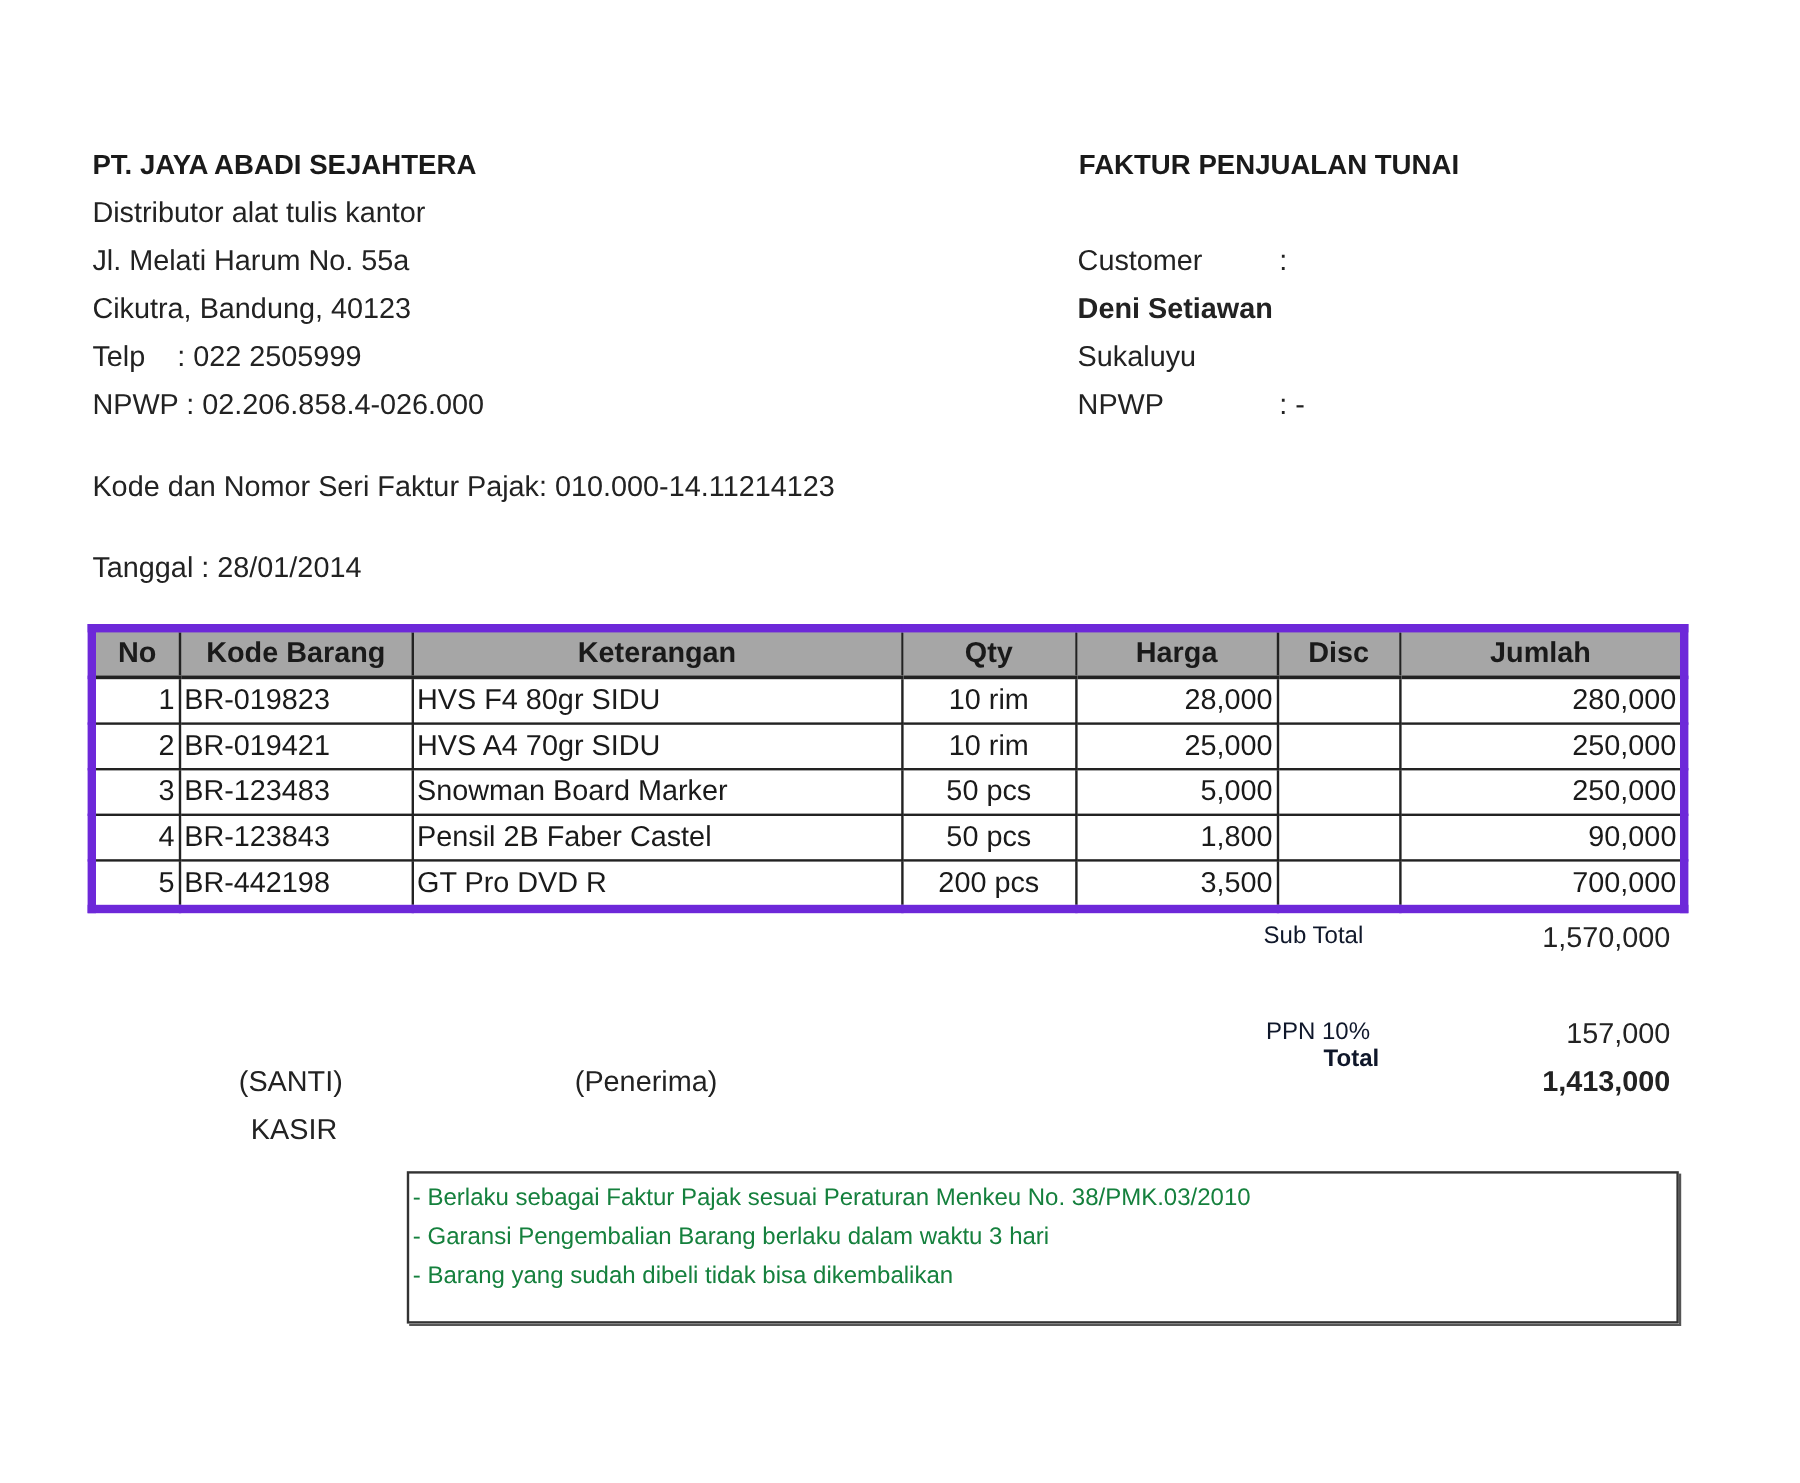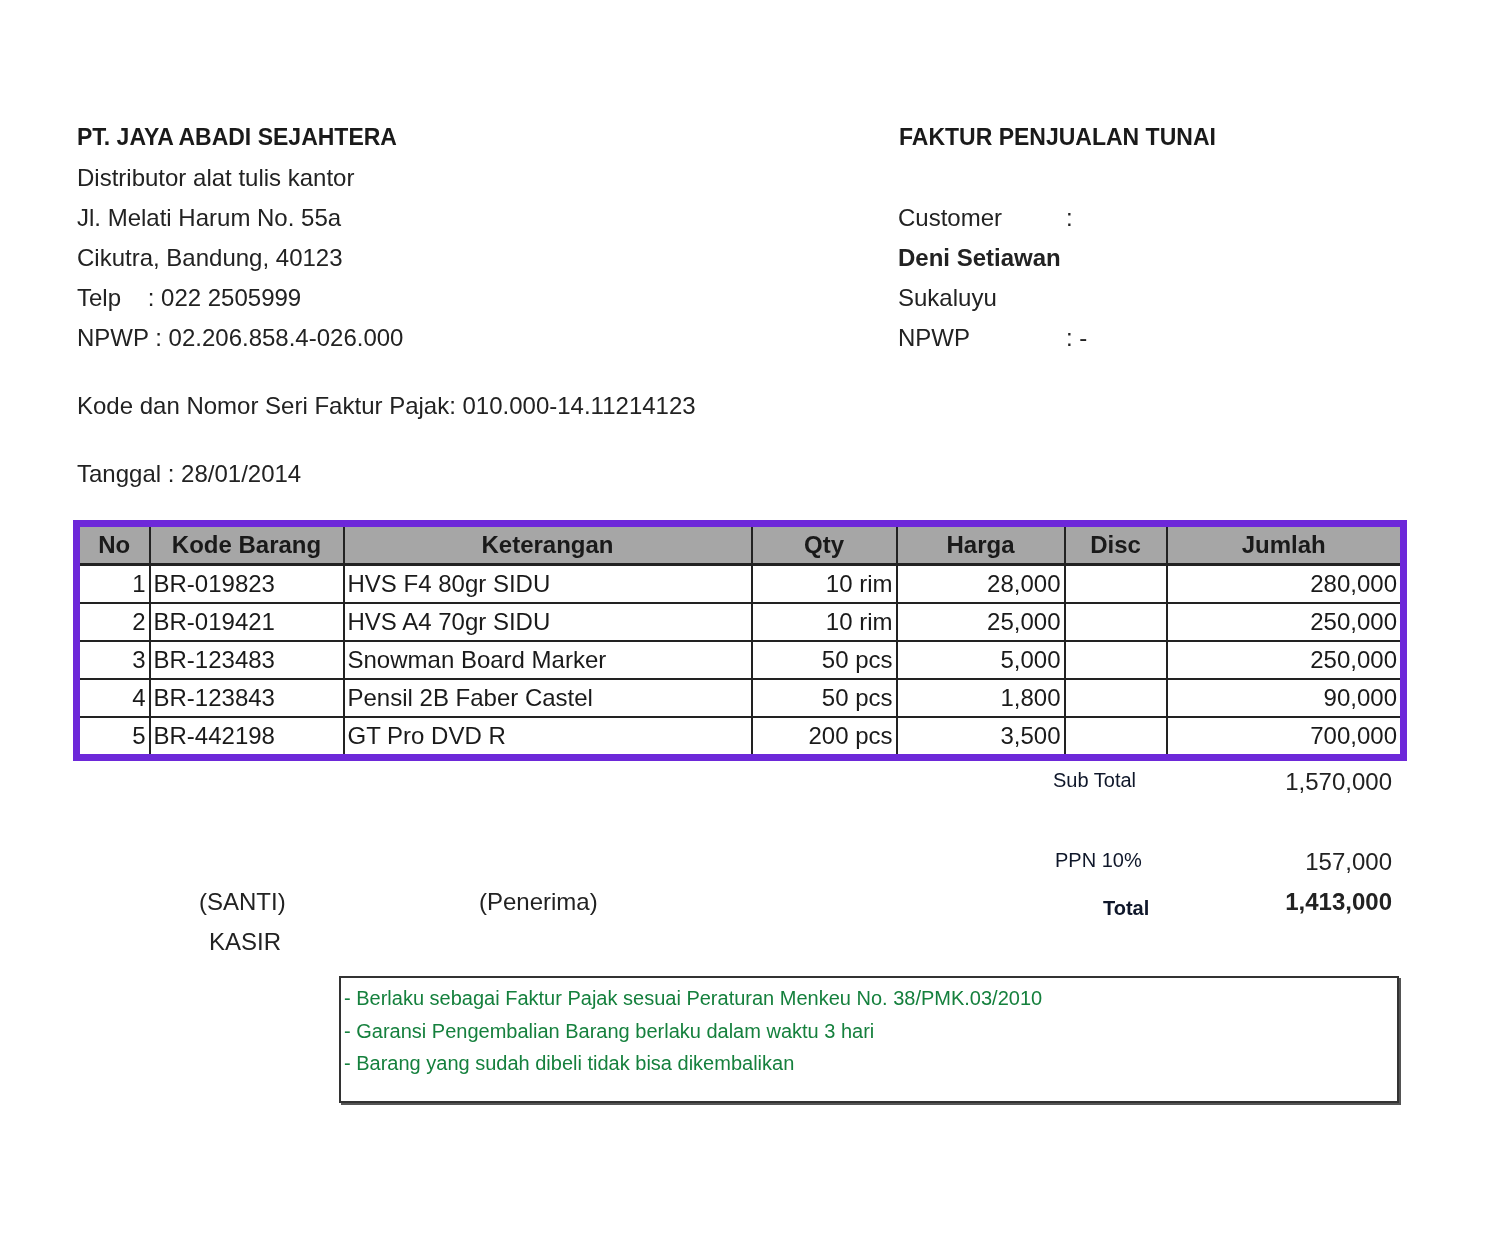--- a/index.html
+++ b/index.html
@@ -28,21 +28,21 @@
     }
     #items-table th, #items-table td {
       border: 2px solid #222; height: 36px; padding: 0 3px;
       line-height: 36px; white-space: nowrap; overflow: hidden;
     }
     #items-table thead th {
       background: #a6a6a6; font-weight: bold; text-align: center;
       border-bottom: 3px solid #222; height: 36px;
     }
     #items-table td.num { text-align: right; }
-    #items-table td.center { text-align: right; border-radius: 17px; }
+    #items-table td.center { text-align: center; border-radius: 17px; }
     #items-table td.left { text-align: left; }
 
     
     .tot-label { font-size: 20px; color: #0f172a; }
     .tot-value { font-size: 24px; color: #222; text-align: right; width: 200px; }
 
     
     .sig { font-size: 24px; color: #222; }
 
     
@@ -144,21 +144,21 @@
       <td class="num"></td>
       <td class="num">700,000</td>
     </tr>
   </tbody>
 </table>
 
 <div class="abs tot-label" style="left:1053px; top:770px">Sub Total</div>
 <div class="abs tot-value" style="left:1192px; top:770px">1,570,000</div>
 <div class="abs tot-label" style="left:1055px; top:850px">PPN 10%</div>
 <div class="abs tot-value" style="left:1192px; top:850px">157,000</div>
-<div class="abs tot-label bold" style="left:1103px; top:898px">Total</div>
+<div class="abs tot-label bold" style="left:1103px; top:872px">Total</div>
 <div class="abs tot-value bold" style="left:1192px; top:890px">1,413,000</div>
 
 <div class="abs sig" style="left:199px; top:890px">(SANTI)</div>
 <div class="abs sig" style="left:209px; top:930px">KASIR</div>
 <div class="abs sig" style="left:479px; top:890px">(Penerima)</div>
 
 <div id="notes-box">
   <div class="note-line">- Berlaku sebagai Faktur Pajak sesuai Peraturan Menkeu No. 38/PMK.03/2010</div>
   <div class="note-line">- Garansi Pengembalian Barang berlaku dalam waktu 3 hari</div>
   <div class="note-line">- Barang yang sudah dibeli tidak bisa dikembalikan</div>

